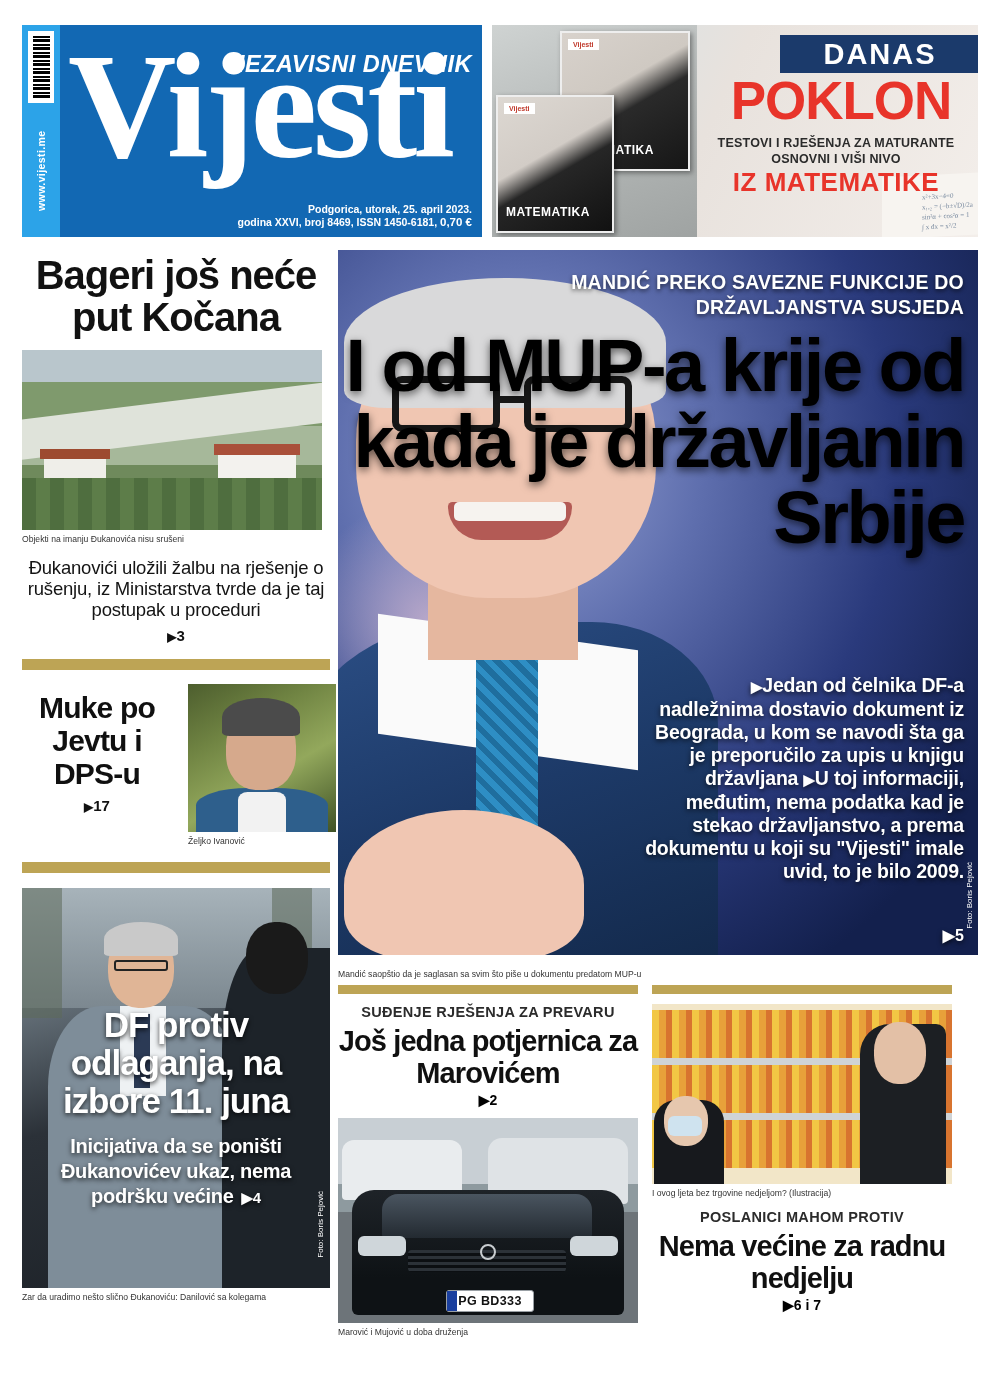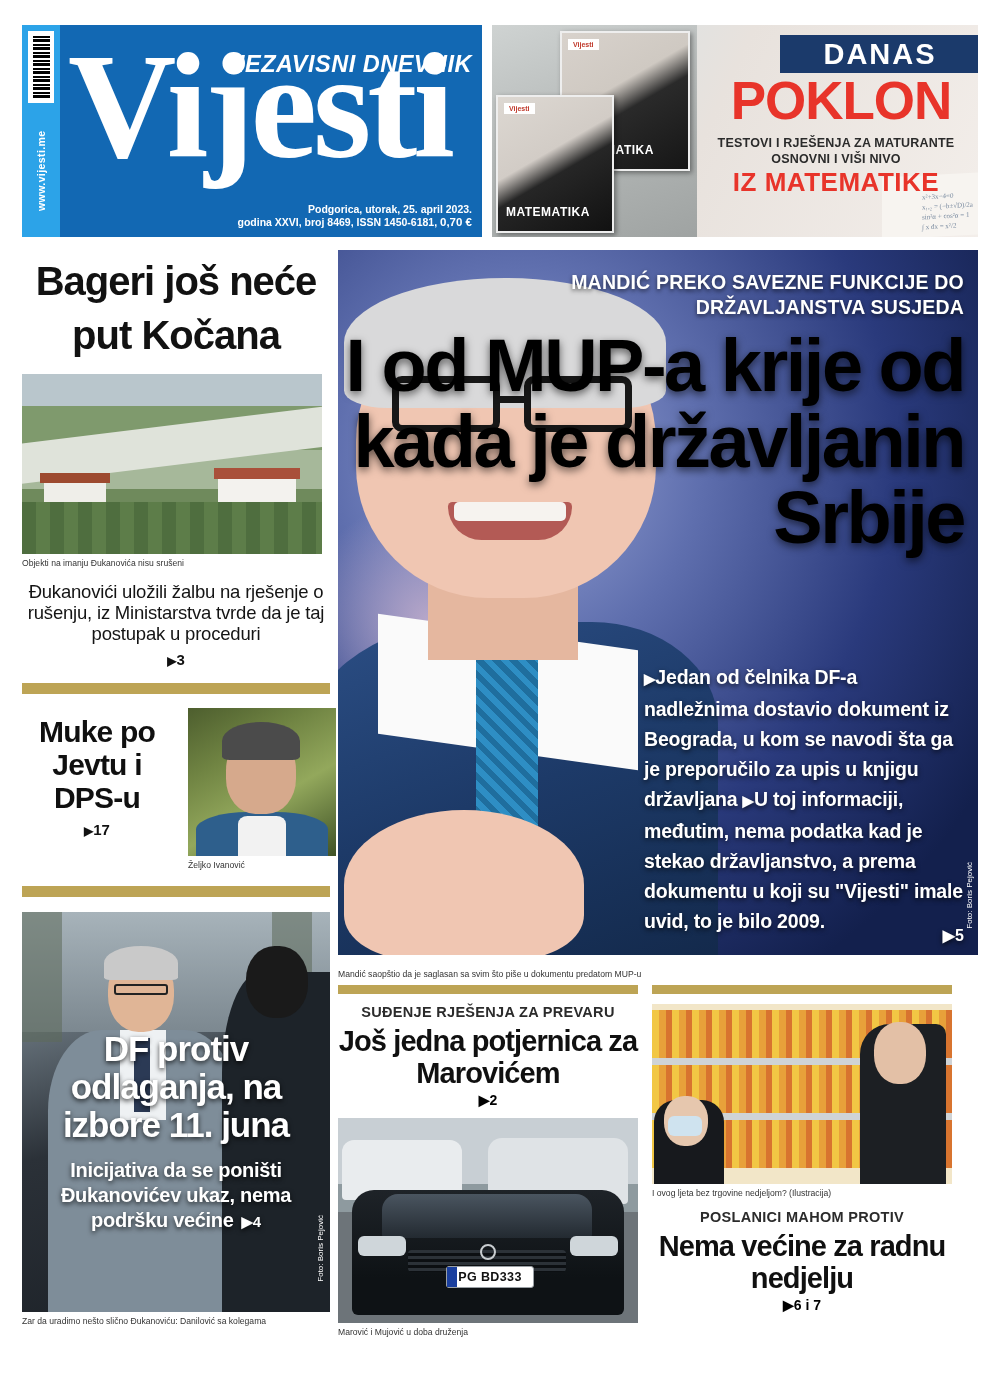--- a/index.html
+++ b/index.html
@@ -102,21 +102,21 @@
     transform: skewY(-3deg);
   }
   .ad-math { position:absolute; color:#7a8ba0; font-size:7px; font-family:"Liberation Serif", serif; }
 
   
   .col-left { position:absolute; left:22px; top:250px; width:308px; }
   .col-main { position:absolute; left:338px; top:250px; width:640px; }
 
   
   .l1-title {
-    font-size:40px; font-weight:bold; line-height:54px; text-align:center;
+    font-size:40px; font-weight:bold; line-height:42px; text-align:center;
     color:#121212; letter-spacing:-1px; padding-top:4px;
   }
   .photo { position:relative; overflow:hidden; background:#ccc; }
   .l1-photo {
     margin-top:12px; width:300px; height:180px;
     background:
       linear-gradient(to bottom, #b9c6cc 0 18%, #7f9a6d 18% 42%, #a6b89a 42% 64%, #6f8a5c 64% 100%);
   }
   .l1-photo .hill {
     position:absolute; left:-20px; top:28%; width:360px; height:40px;
@@ -242,22 +242,22 @@
     position:absolute; right:14px; top:20px; width:410px; text-align:right;
     color:#fff; font-size:19.5px; font-weight:bold; line-height:25px;
     letter-spacing:.2px; text-shadow:0 2px 4px rgba(0,0,0,.6);
   }
   .hero-title {
     position:absolute; right:14px; top:78px; width:620px; text-align:right;
     color:#000000; font-size:74px; font-weight:bold; line-height:76px;
     letter-spacing:-2.5px; text-shadow:0 3px 8px rgba(0,0,0,.6);
   }
   .hero-body {
-    position:absolute; right:14px; top:412px; width:320px; text-align:left;
-    color:#fff; font-size:19.5px; font-weight:bold; line-height:30px;
+    position:absolute; right:14px; top:424px; width:320px; text-align:right;
+    color:#fff; font-size:19.5px; font-weight:bold; line-height:23px;
     letter-spacing:-.2px; text-shadow:0 2px 5px rgba(0,0,0,.7);
   }
   .hero-body .bull { font-size:15px; }
   .hero-ref {
     position:absolute; right:14px; bottom:10px; color:#fff; font-size:16px; font-weight:bold;
     text-shadow:0 2px 5px rgba(0,0,0,.7);
   }
   .hero-credit {
     position:absolute; right:1px; bottom:26px; width:12px; color:#fff; font-size:8px;
     writing-mode: vertical-rl; transform: rotate(180deg); white-space:nowrap;
@@ -293,21 +293,21 @@
     background: linear-gradient(to bottom,#4a5560,#232a31); border-radius:16px 16px 4px 4px; }
   .car-photo .grill { position:absolute; left:70px; top:132px; width:158px; height:22px;
     background: repeating-linear-gradient(to bottom,#2c3238 0 3px,#0c0f12 3px 6px); border-radius:4px; }
   .car-photo .logo { position:absolute; left:142px; top:126px; width:16px; height:16px;
     border:2px solid #c9cdd0; border-radius:50%; }
   .car-photo .lampL { position:absolute; left:20px; top:118px; width:48px; height:20px;
     background:#cfd6da; border-radius:6px; }
   .car-photo .lampR { position:absolute; right:20px; top:118px; width:48px; height:20px;
     background:#cfd6da; border-radius:6px; }
   .plate {
-    position:absolute; left:108px; top:148px; width:88px; height:22px; background:#fff;
+    position:absolute; left:108px; top:172px; width:88px; height:22px; background:#fff;
     border:1px solid #9aa0a5; border-radius:3px;
     display:flex; align-items:center; justify-content:center;
     font-size:12.5px; font-weight:bold; color:#111; letter-spacing:.4px;
   }
   .plate .eu { position:absolute; left:0; top:0; bottom:0; width:10px; background:#1a3f9e; }
 
   .shop-photo {
     width:300px; height:180px; position:relative; overflow:hidden; margin-top:10px;
     background:#f2e6c8;
   }

